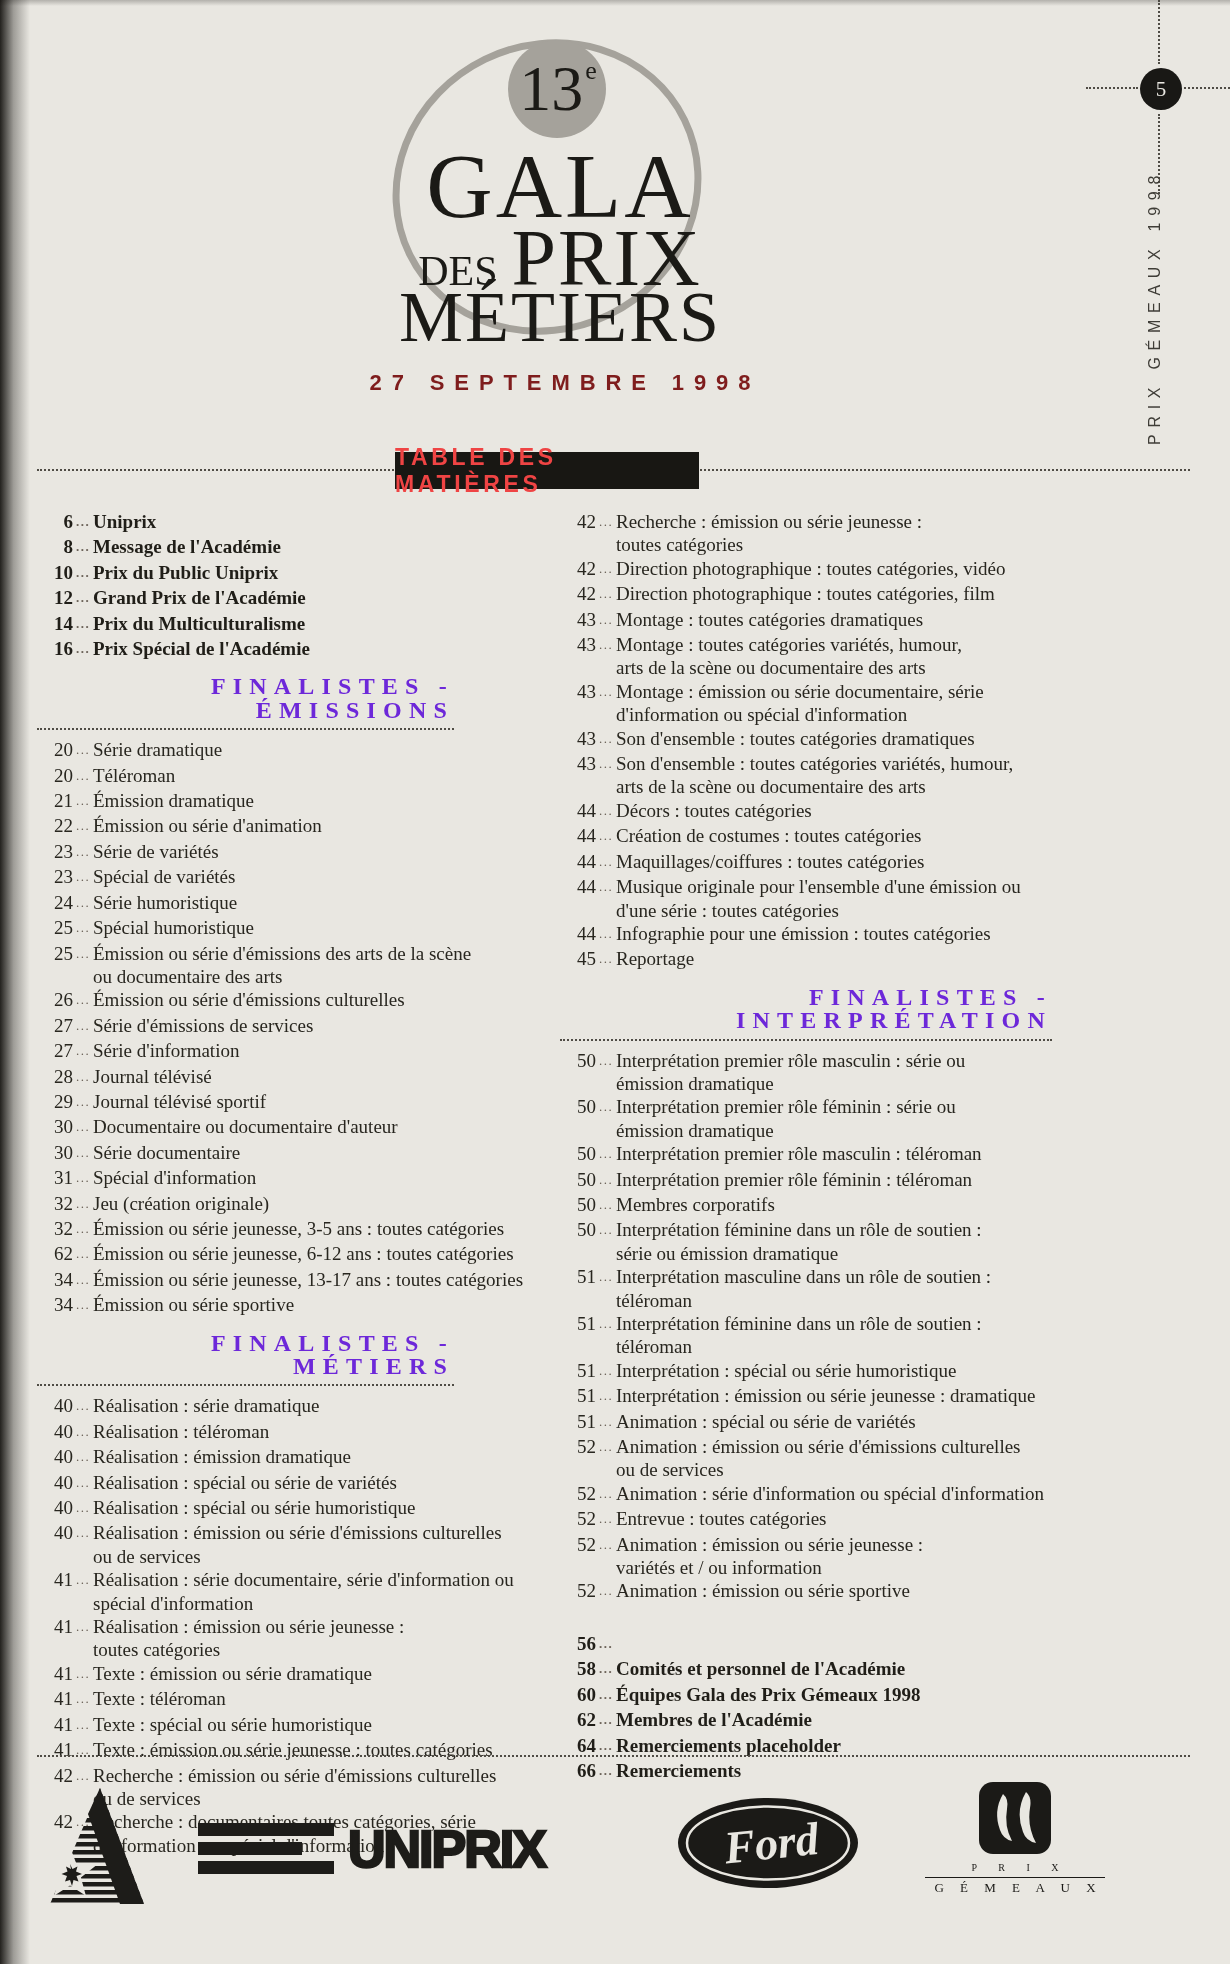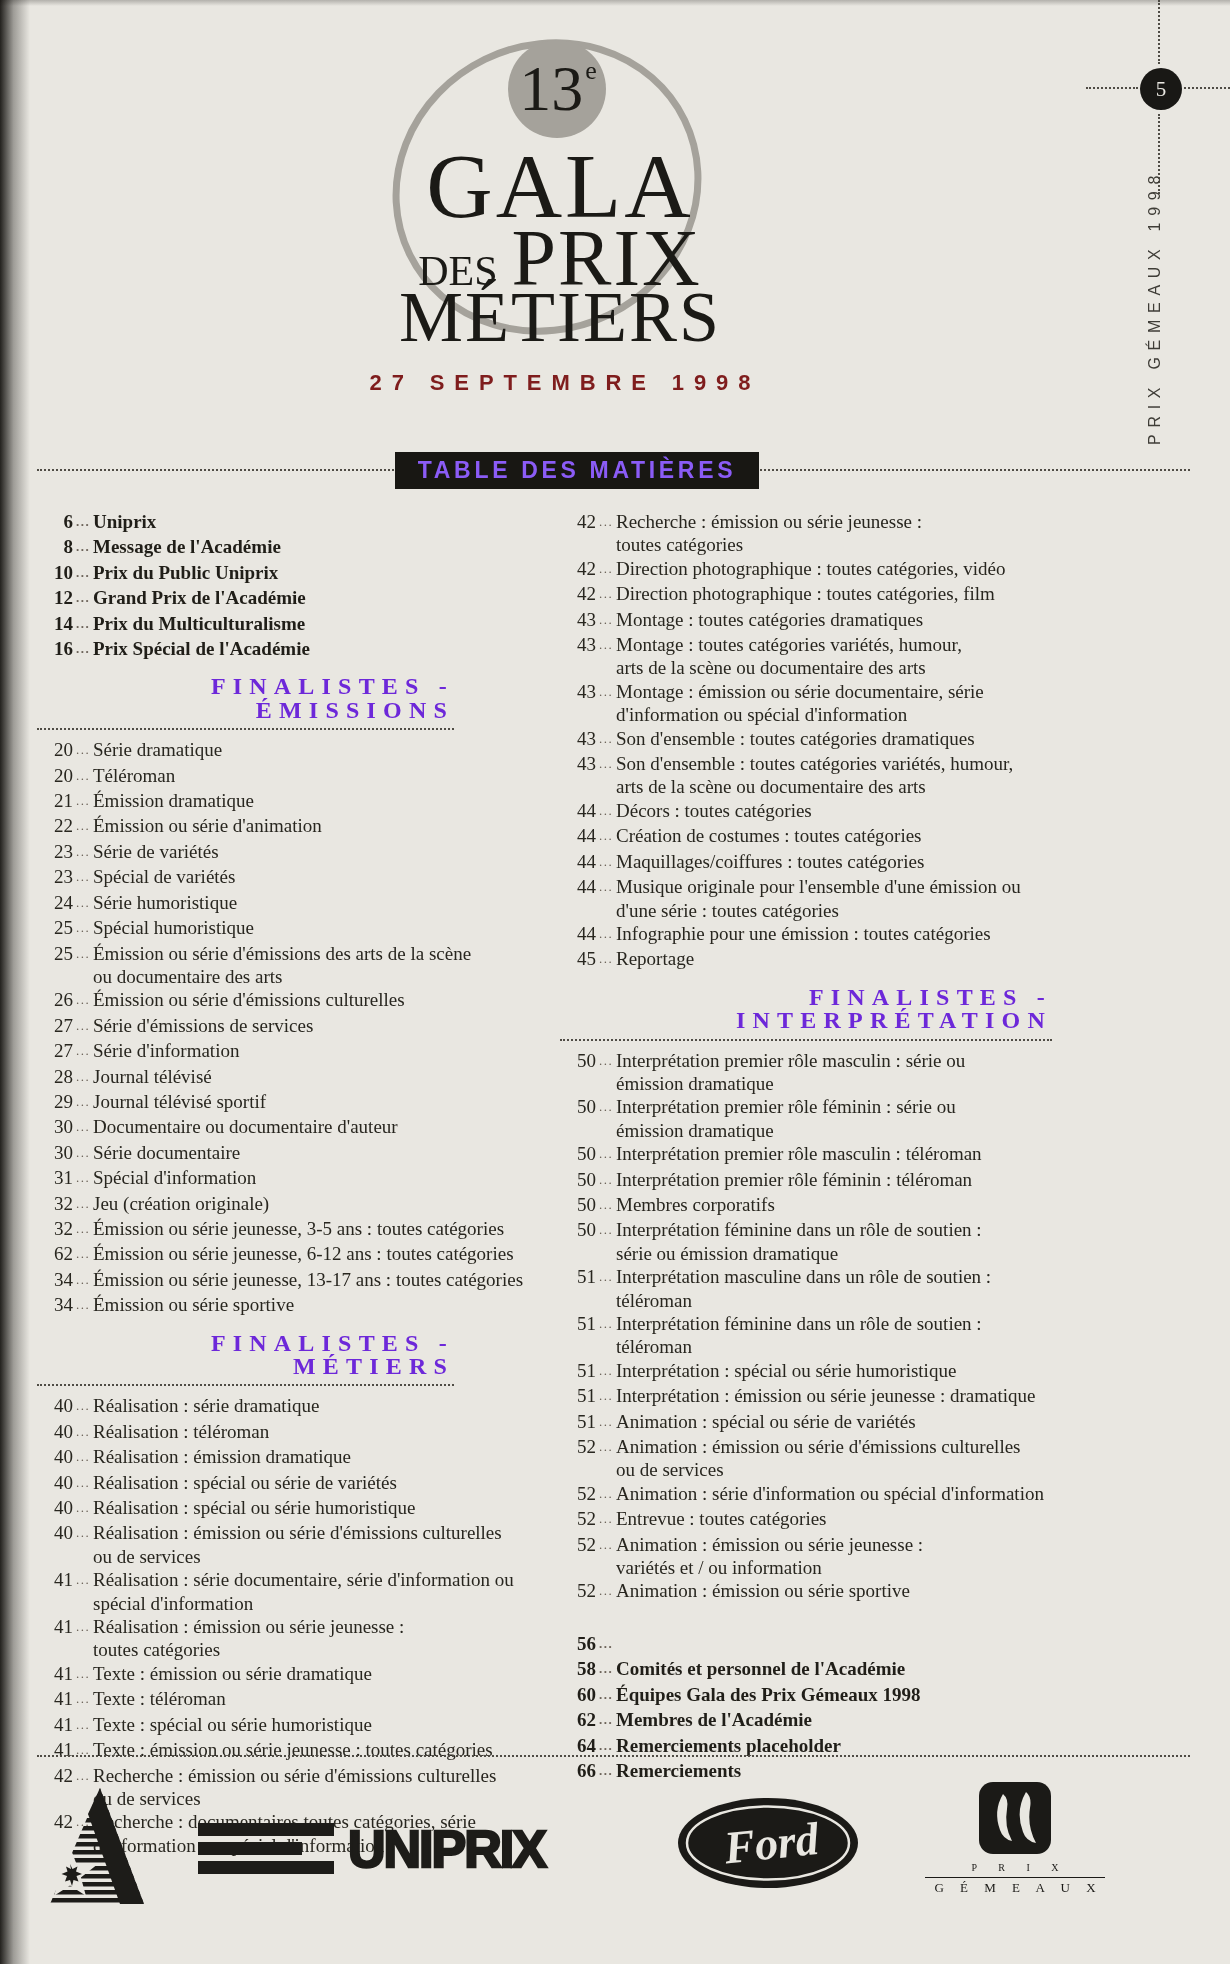--- a/index.html
+++ b/index.html
@@ -42,22 +42,22 @@
          font-size:21px;z-index:3}
   .dotv{position:absolute;border-left:2px dotted var(--dot);width:0}
   .doth{position:absolute;border-top:2px dotted var(--dot);height:0}
   .sidetext{position:absolute;left:1146px;top:205px;height:240px;
          writing-mode:vertical-rl;transform:rotate(180deg);
          font-family:"Liberation Sans",sans-serif;font-size:16px;
          letter-spacing:.42em;color:#3f3d37;white-space:nowrap}
 
   
   .banner-line{position:absolute;left:37px;top:469px;width:1153px;border-top:2px dotted var(--dot)}
-  .banner{position:absolute;left:395px;top:452px;width:364px;height:37px;background:#181713;
-          color:#8b5cf6;display:flex;align-items:center;justify-content:center;
+  .banner{position:absolute;left:395px;top:452px;width:304px;height:37px;background:#181713;
+          color:#ef4444;display:flex;align-items:center;justify-content:center;
           font-family:"Liberation Sans",sans-serif;font-weight:bold;font-size:23px;
           letter-spacing:.16em;z-index:2}
 
   
   .toc-col{position:absolute;top:510px;font-size:19px;line-height:23.4px}
   #col-left{left:37px;width:417px}
   #col-right{left:560px;width:492px}
   .entry{display:flex;align-items:baseline}
   .num{flex:0 0 36px;text-align:right;white-space:nowrap}
   .leader{flex:0 0 20px;text-align:center;font-size:13px;letter-spacing:1.5px;

